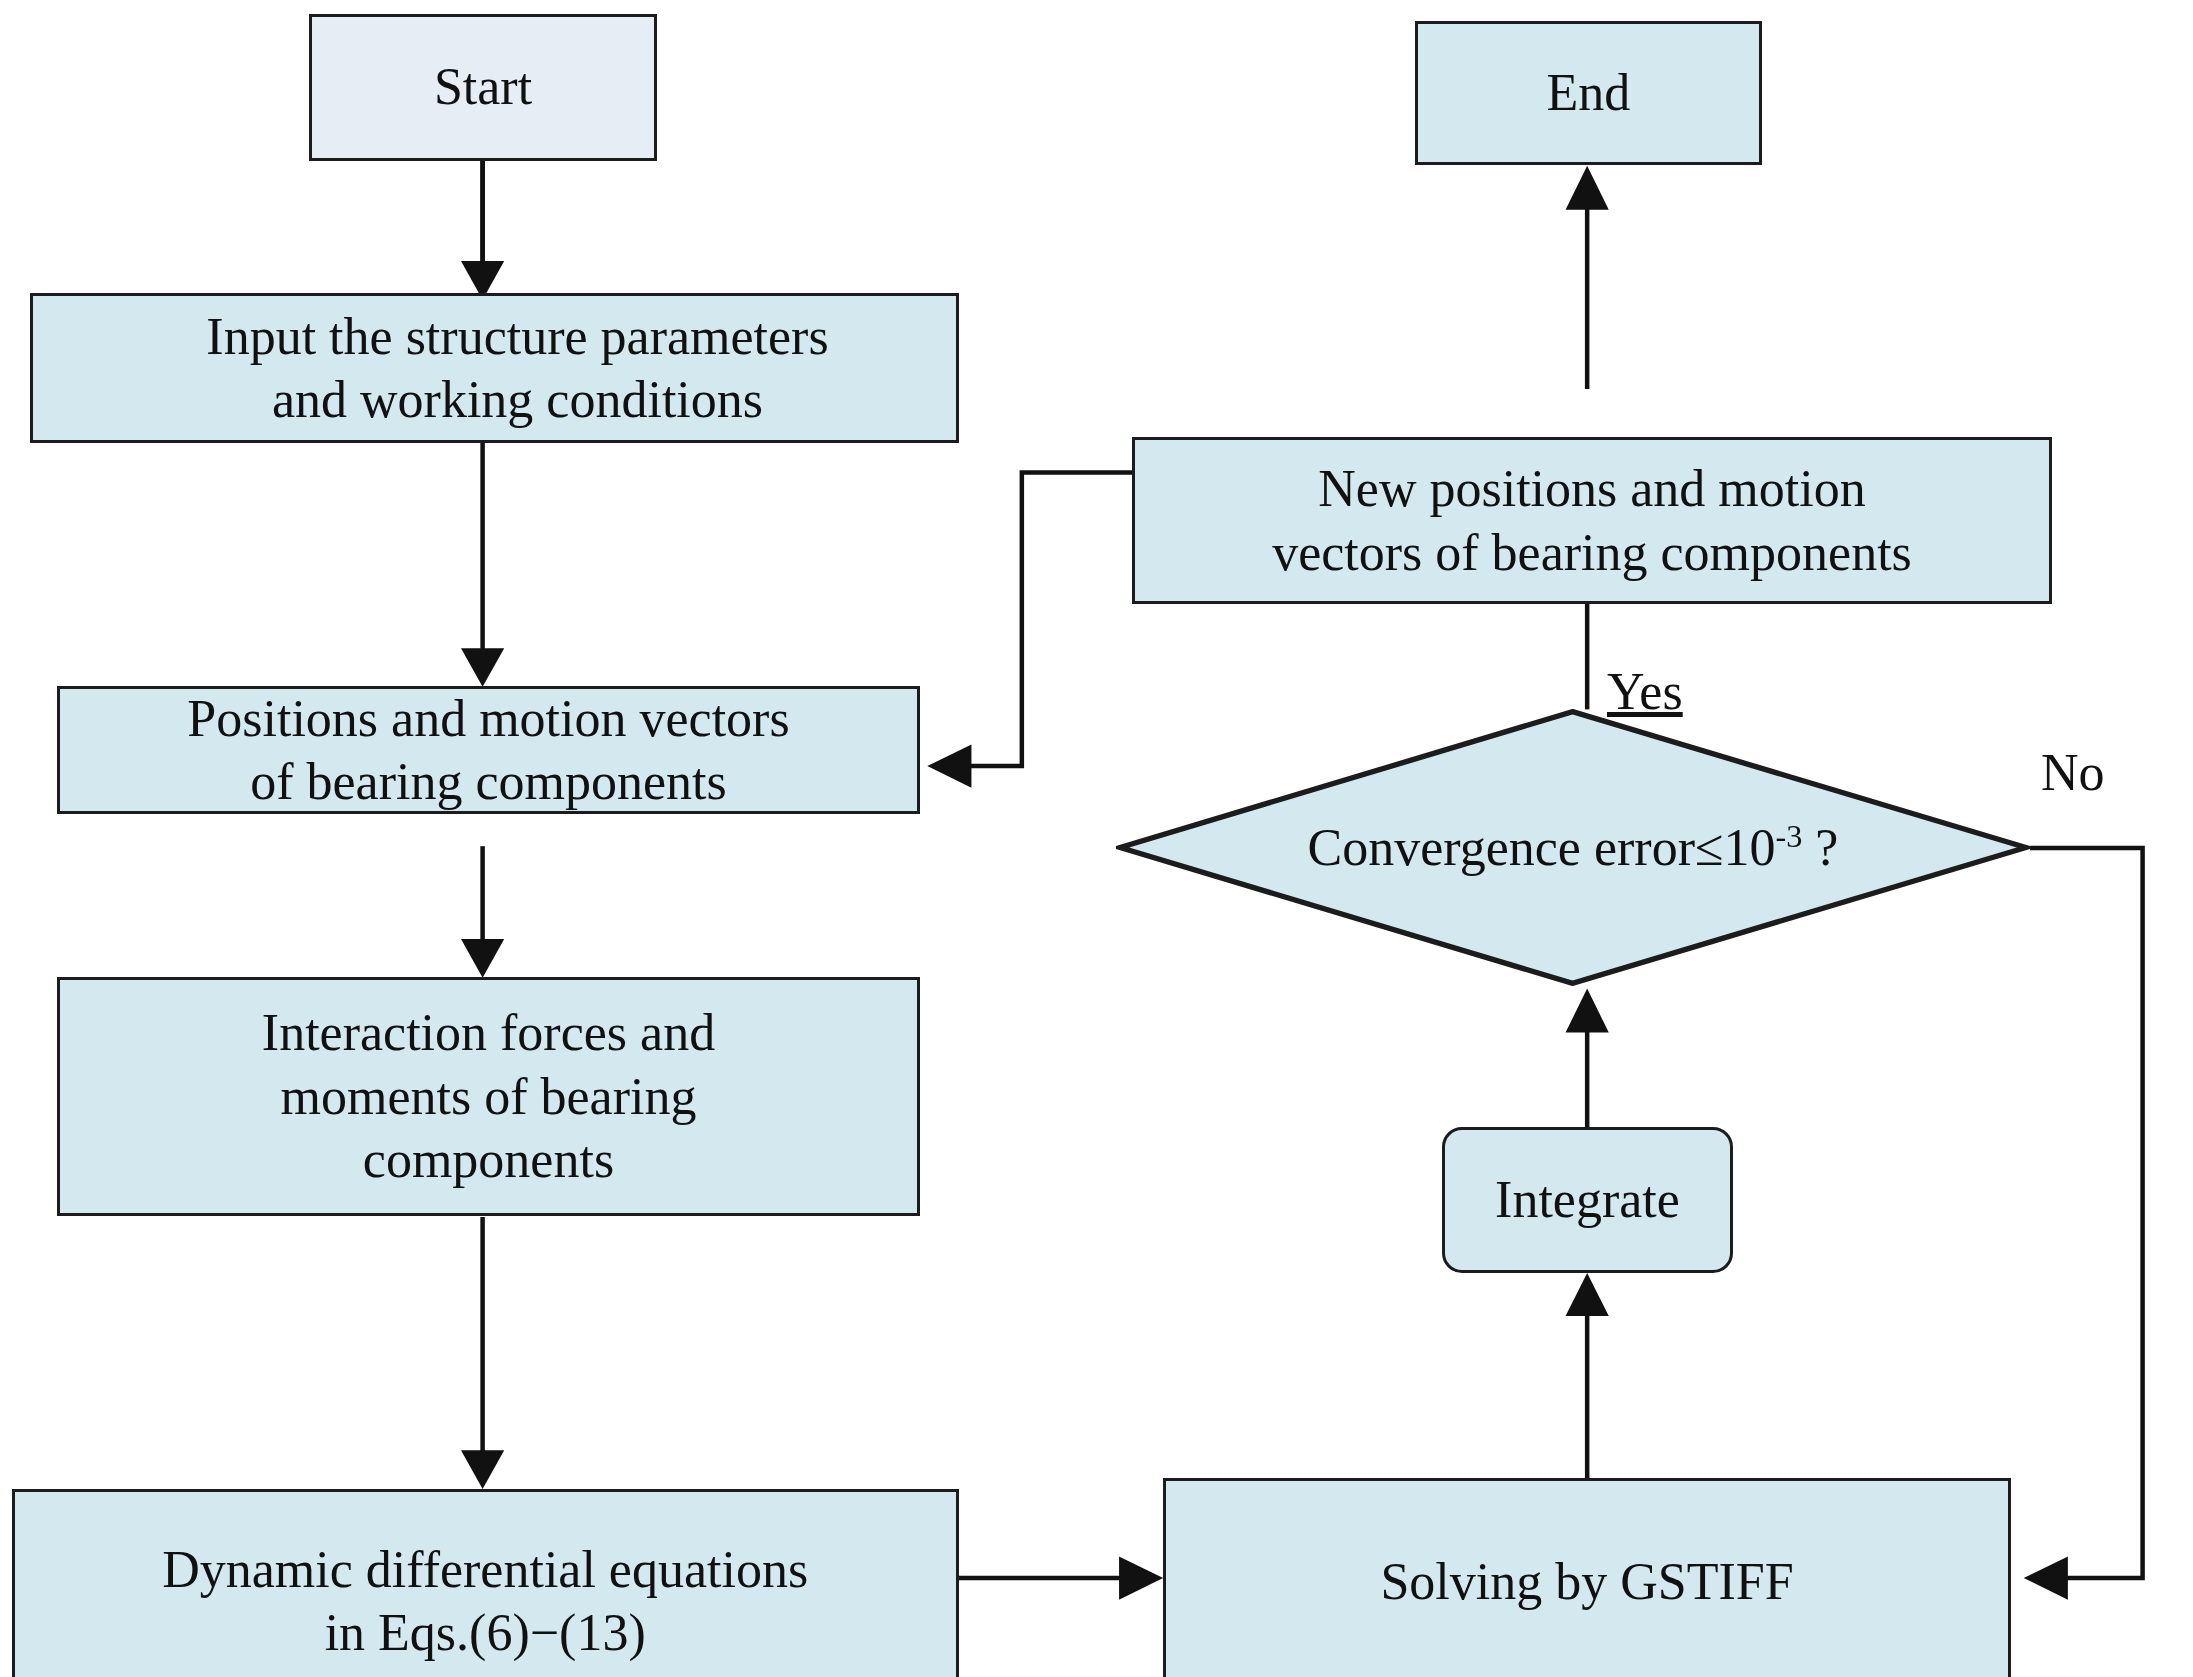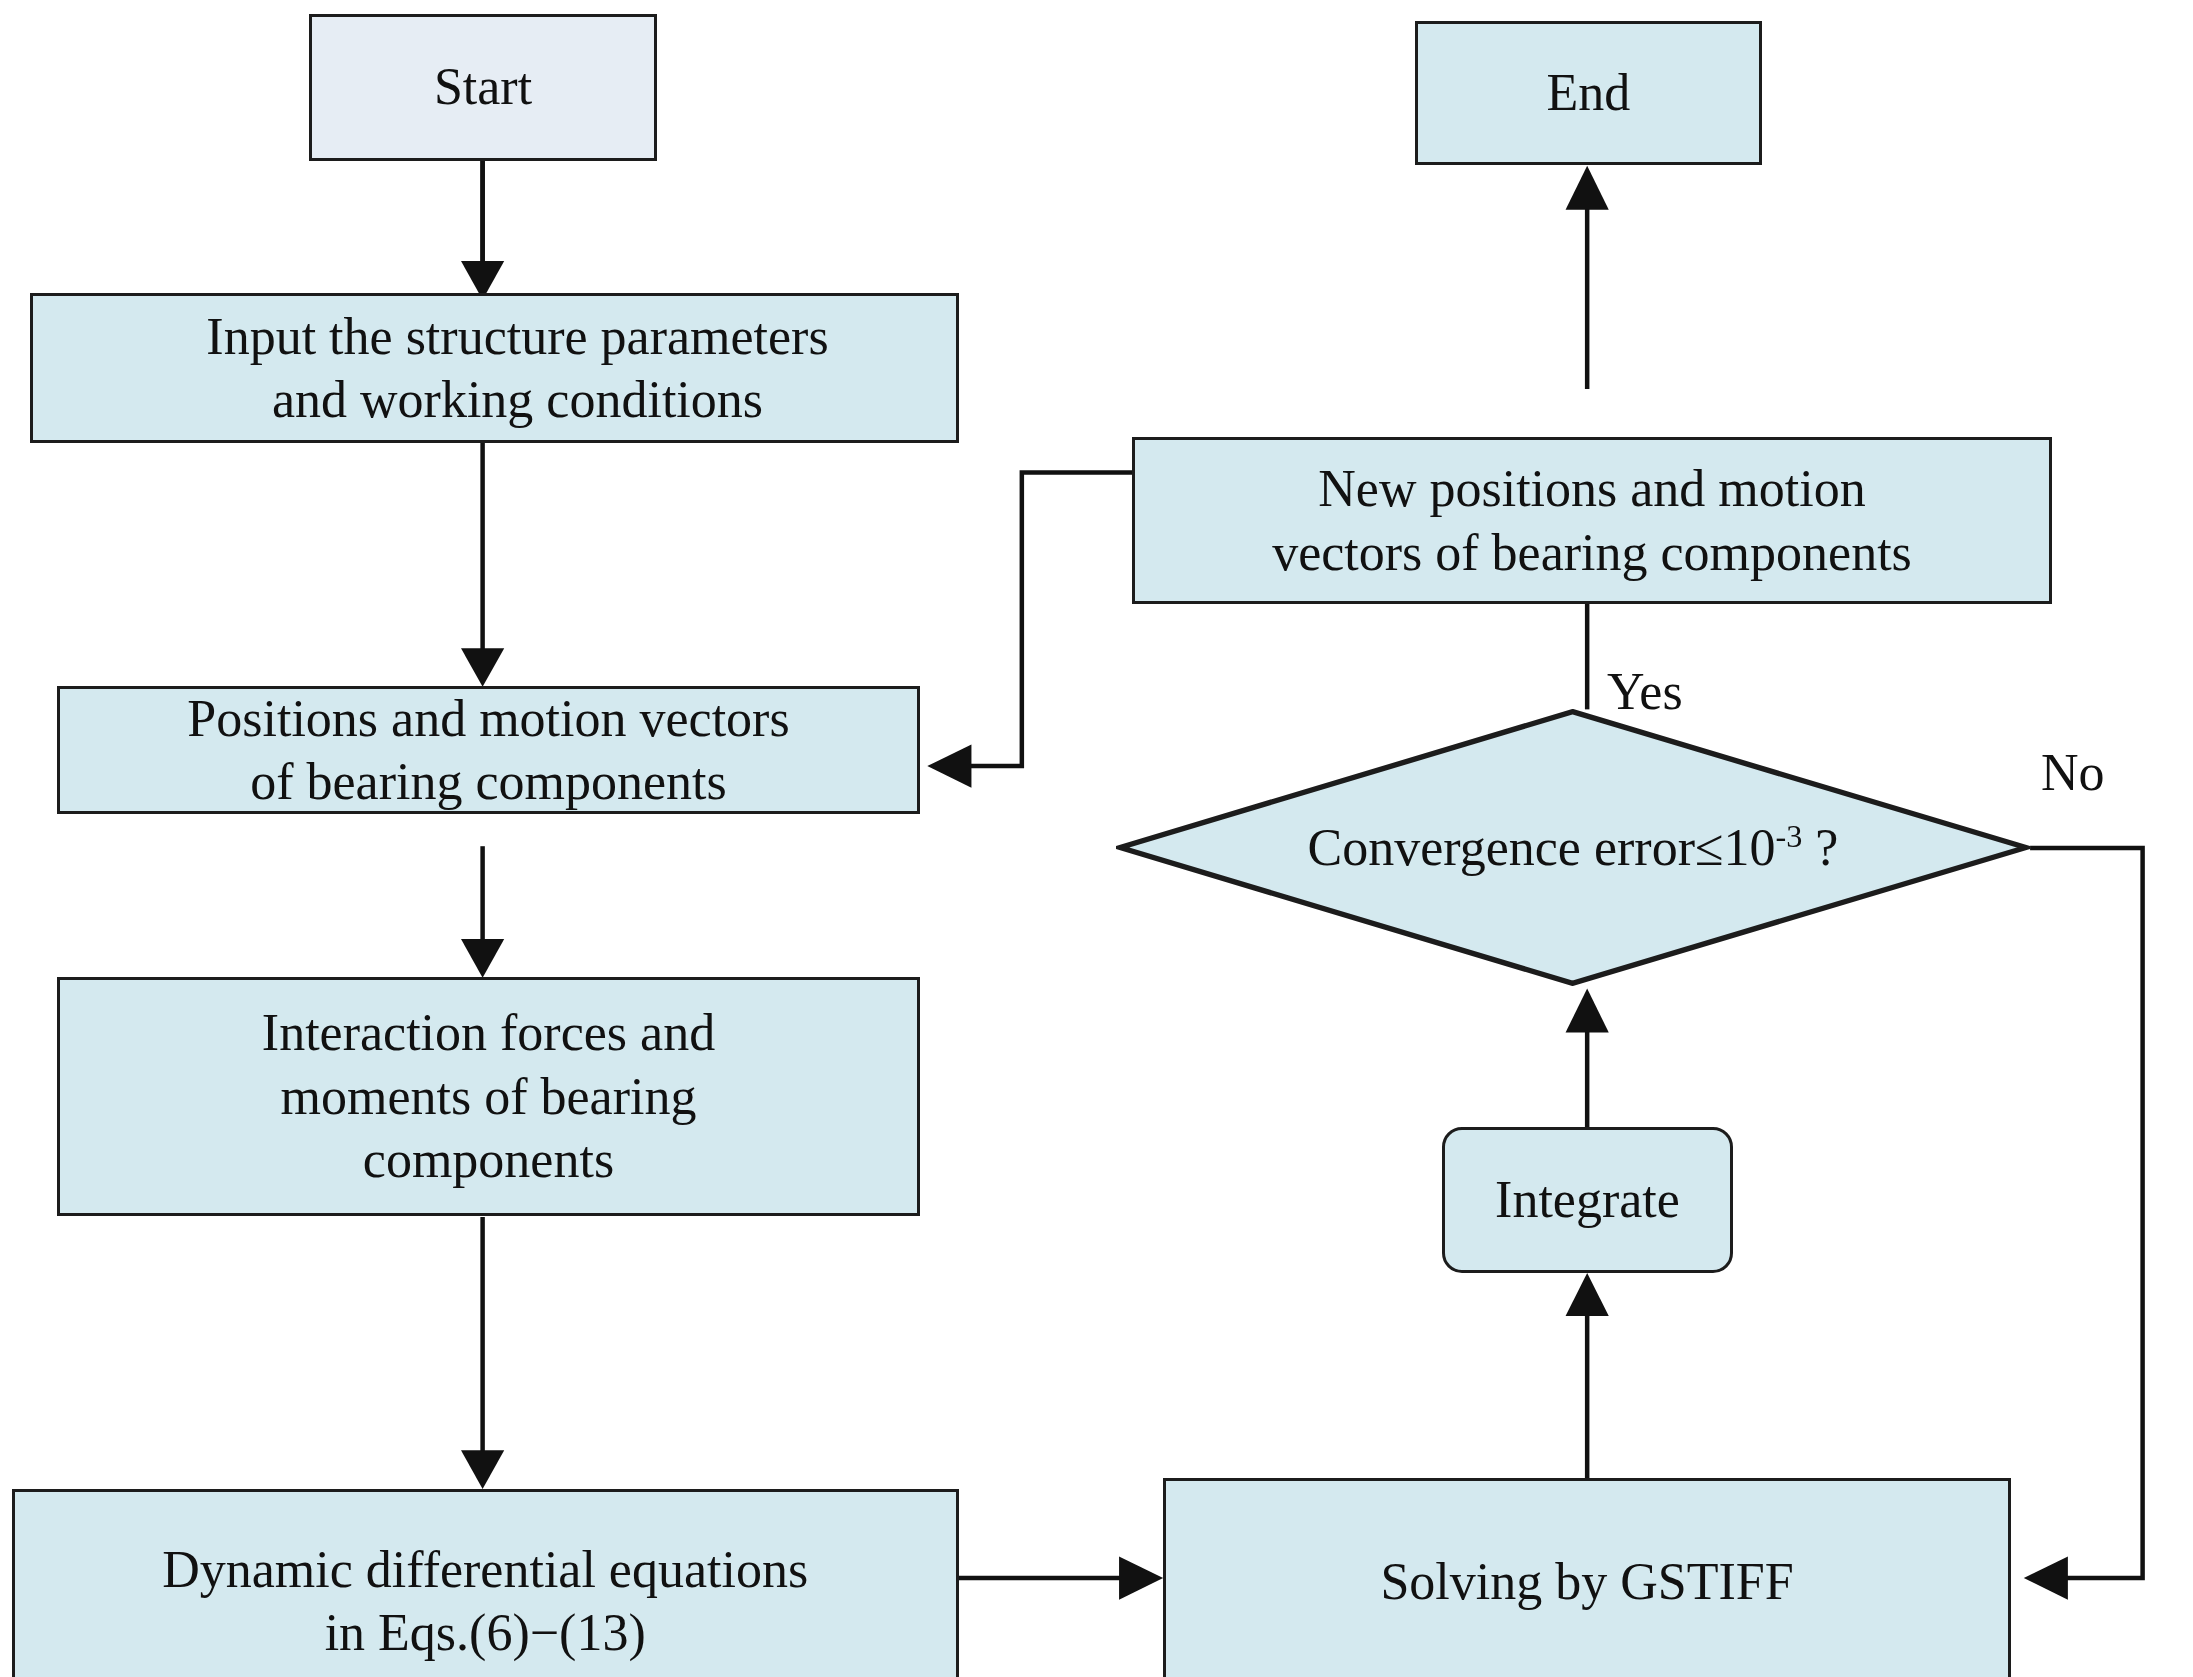--- a/index.html
+++ b/index.html
@@ -162,18 +162,18 @@
 
   <div class="node process" style="left:1132px; top:389px; width:920px; height:167px; font-size:52px;margin-top:48px;">
     <span class="lbl">New positions and motion
 vectors of bearing components</span>
   </div>
 
   <div class="node terminator-end" style="left:1415px; top:21px; width:347px; height:144px; font-size:52px;">
     <span class="lbl">End</span>
   </div>
 
-  <div class="edge-label" style="left:1607px; top:662px; font-size:52px;">Yes</div>
+  <div class="edge-label" style="left:1607px; top:662px; font-size:52px;text-decoration:underline;">Yes</div>
 
   <div class="edge-label" style="left:2041px; top:743px; font-size:52px;">No</div>
 
 </div>
 
 
 </body></html>

